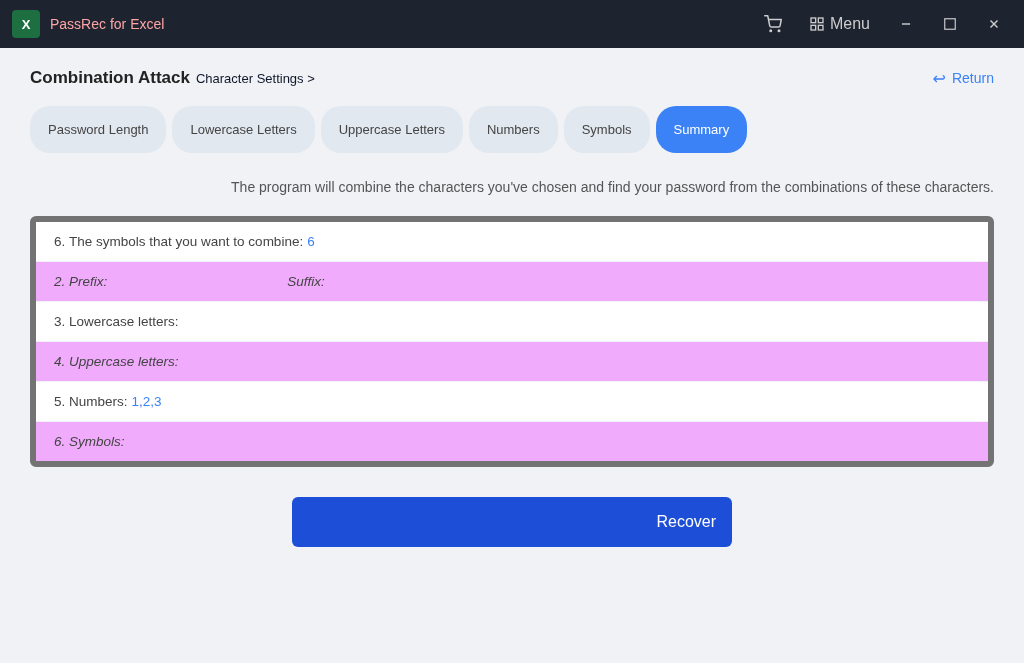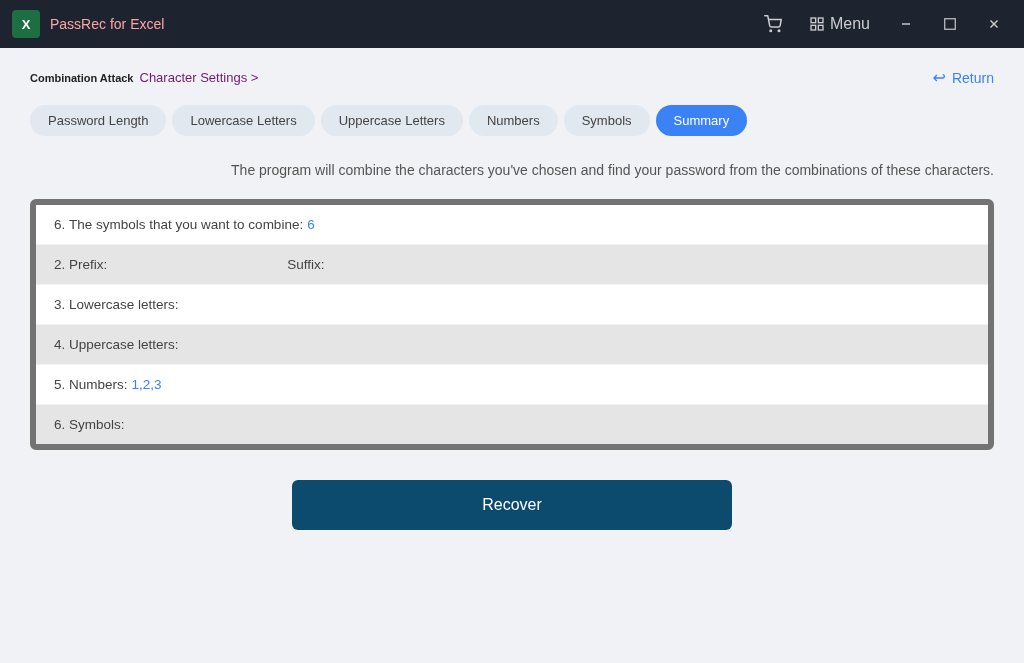--- a/index.html
+++ b/index.html
@@ -88,27 +88,27 @@
       align-items: center;
       justify-content: space-between;
       margin-bottom: 18px;
     }
     .breadcrumb {
       display: flex;
       align-items: center;
       gap: 6px;
     }
     .breadcrumb-title {
-      font-size: 11px;
+      font-size: 17px;
       font-weight: 600;
       color: #222;
     }
     .breadcrumb-sub {
       font-size: 13px;
-      color: #701a75;
+      color: #0f172a;
     }
     .return-btn {
       display: flex;
       align-items: center;
       gap: 6px;
       background: none;
       border: none;
       cursor: pointer;
       color: #3b82f6;
       font-size: 14px;
@@ -120,21 +120,21 @@
     }
 
     
     .tabs {
       display: flex;
       gap: 6px;
       margin-bottom: 24px;
       flex-wrap: nowrap;
     }
     .tab {
-      padding: 8px 18px;
+      padding: 16px 18px;
       border-radius: 20px;
       font-size: 13px;
       font-weight: 500;
       cursor: pointer;
       border: none;
       white-space: nowrap;
       transition: background 0.15s;
     }
     .tab-inactive {
       background: #e2e8f0;
@@ -166,21 +166,22 @@
       padding: 12px 18px;
       font-size: 13.5px;
       color: #444;
       border-bottom: 1px solid #f0f2f5;
       display: flex;
       align-items: center;
       gap: 0;
     }
     .summary-row:last-child { border-bottom: none; }
     .summary-row-alt {
-      background: #e5e5e5;
+      background: #f0abfc;
+      font-style: italic;
     }
     .summary-row-white {
       background: white;
     }
     .summary-label {
       color: #444;
       font-size: 13.5px;
     }
     .summary-value {
       color: #3b82f6;
@@ -191,28 +192,28 @@
       margin-left: 180px;
       color: #444;
     }
 
     
     .recover-btn {
       display: block;
       width: 440px;
       margin: 0 auto;
       padding: 16px;
-      background: #0c4a6e;
+      background: #1d4ed8;
       color: white;
       font-size: 16px;
       font-weight: 500;
       border: none;
       border-radius: 6px;
       cursor: pointer;
-      text-align: center;
+      text-align: right;
       transition: background 0.15s;
     }
   </style>
 </head>
 <body>
 
 <div class="titlebar">
   <div class="titlebar-logo">
     <span>X</span>
   </div>

